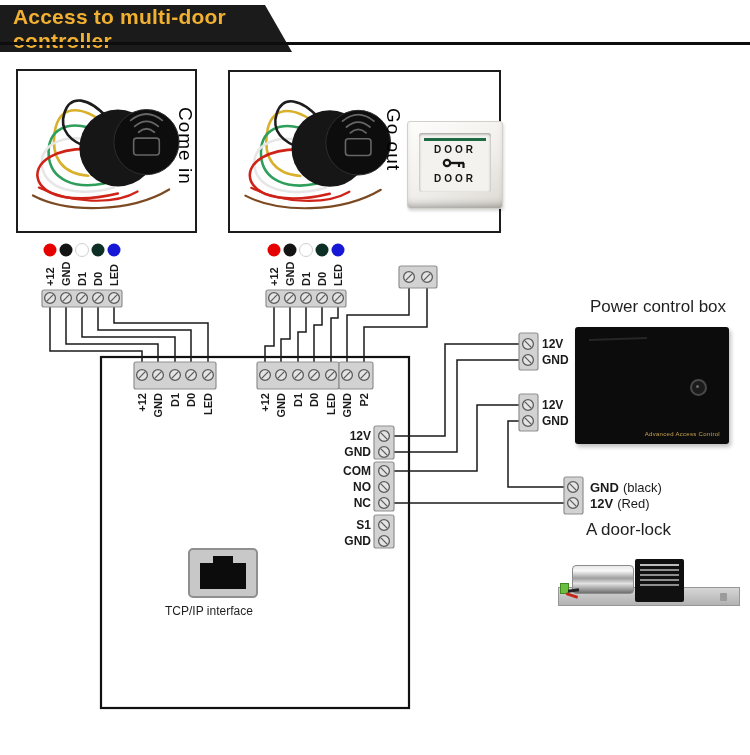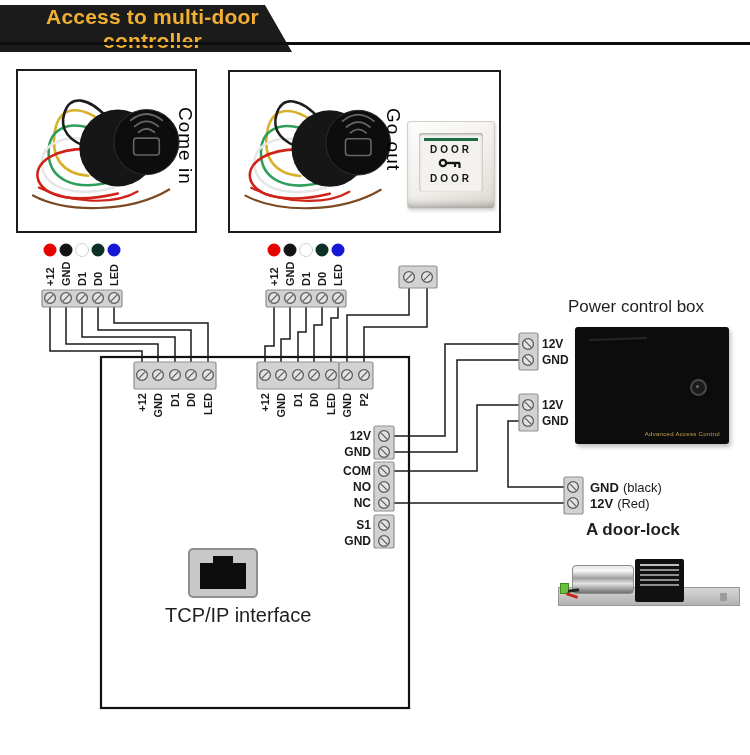--- a/index.html
+++ b/index.html
@@ -1,28 +1,28 @@
 <!DOCTYPE html>
 <html><head>
 <meta charset="utf-8">
 <style>
   html,body{margin:0;padding:0;background:#ffffff;font-family:"Liberation Sans",sans-serif;}
   #stage{position:relative;width:750px;height:755px;background:#ffffff;overflow:hidden;}
   .abs{position:absolute;}
   
   .banner{left:0;top:5px;width:292px;height:47px;background:#1b1b1b;
           clip-path:polygon(0 0,265px 0,292px 100%,0 100%);
-          display:flex;align-items:center;text-align:center;}
+          display:flex;align-items:center;}
   .banner span{color:#f1b031;font-size:21px;font-weight:700;padding-left:13px;letter-spacing:.2px;}
   .toprule{left:0;top:42px;width:750px;height:3px;background:#0d0d0d;}
   
   .photo{box-sizing:border-box;border:2px solid #1c1c1c;background:#fff;}
   .vcap{writing-mode:vertical-rl;font-size:19px;color:#000;letter-spacing:1px;}
   
-  .exitplate{box-sizing:border-box;width:88px;height:88px;border:1px solid #d3d0ca;border-radius:3px;
+  .exitplate{box-sizing:border-box;width:96px;height:88px;border:1px solid #d3d0ca;border-radius:3px;
              background:linear-gradient(150deg,#fdfdfc 0%,#f1efeb 55%,#dcd9d3 100%);
              box-shadow:inset 0 -7px 9px -5px rgba(0,0,0,.35),1px 2px 3px rgba(0,0,0,.15);}
   .exitpanel{margin:11px 11px 0 11px;height:54px;background:#f4f2ee;border-radius:3px;
              box-shadow:inset 0 1px 3px rgba(0,0,0,.4);padding-top:5px;text-align:center;}
   .exitline{height:3px;background:#1e6a45;margin:0 5px 3px 5px;}
   .exitword{font-size:10px;font-weight:700;color:#151515;letter-spacing:3px;line-height:11px;}
   
   .powerbox{left:575px;top:327px;width:154px;height:117px;background:#0c0c0c;border-radius:3px;
             box-shadow:2px 3px 4px rgba(0,0,0,.25);}
   .vent{position:absolute;left:14px;top:11px;width:58px;height:2px;background:#262626;transform:rotate(-2deg);}
@@ -43,21 +43,21 @@
   .lockgreen{left:560px;top:583px;width:9px;height:11px;background:#6cbf3e;border:1px solid #3f8a1e;box-sizing:border-box;}
   .lockwire-red{left:566px;top:594px;width:12px;height:3px;background:#c3271b;transform:rotate(18deg);}
   .lockwire-blk{left:568px;top:589px;width:11px;height:3px;background:#222;transform:rotate(-8deg);}
   
   .rj45{left:188px;top:548px;width:70px;height:50px;background:#c8c8c8;border:2px solid #8f8f8f;border-radius:5px;box-sizing:border-box;}
   .rj45bump{position:absolute;left:23px;top:6px;width:20px;height:8px;background:#0c0c0c;}
   .rj45body{position:absolute;left:10px;top:13px;width:46px;height:26px;background:#0c0c0c;}
   
   .caption{color:#1f1f1f;}
   .t17{font-size:17px;}
-  .t16{font-size:20px;}
+  .t16{font-size:12px;}
 </style>
 </head>
 <body>
 
 <div id="stage">
 
   <div class="abs banner">
     <span>Access to multi-door controller</span>
   </div>
   <div class="abs toprule"></div>
@@ -106,28 +106,28 @@
           <circle cx="5" cy="6" r="3.2" fill="none" stroke="#151515" stroke-width="2.2"></circle>
           <line x1="8.2" y1="6" x2="22" y2="6" stroke="#151515" stroke-width="2.4"></line>
           <line x1="17" y1="6" x2="17" y2="10" stroke="#151515" stroke-width="2.2"></line>
           <line x1="21.5" y1="6" x2="21.5" y2="11" stroke="#151515" stroke-width="2.2"></line>
         </svg>
         <div class="exitword">DOOR</div>
       </div>
     </div>
   </div>
 
-  <div class="abs caption t17" style="left:568px;top:297px;">Power control box</div>
+  <div class="abs caption t17" style="left:590px;top:297px;">Power control box</div>
   <div class="abs powerbox">
     <div class="vent"></div>
     <div class="keyhole"></div>
     <div class="brand">Advanced Access Control</div>
   </div>
 
-  <div class="abs caption t17" style="left:586px;top:520px;font-weight:bold;">A door-lock</div>
+  <div class="abs caption t17" style="left:586px;top:520px;">A door-lock</div>
   <div class="abs lockplate">
     <div class="lockslot"></div>
   </div>
   <div class="abs lockcyl"></div>
   <div class="abs lockbox">
     <div class="lockrow first"></div>
     <div class="lockrow"></div>
     <div class="lockrow"></div>
     <div class="lockrow"></div>
     <div class="lockrow"></div>

